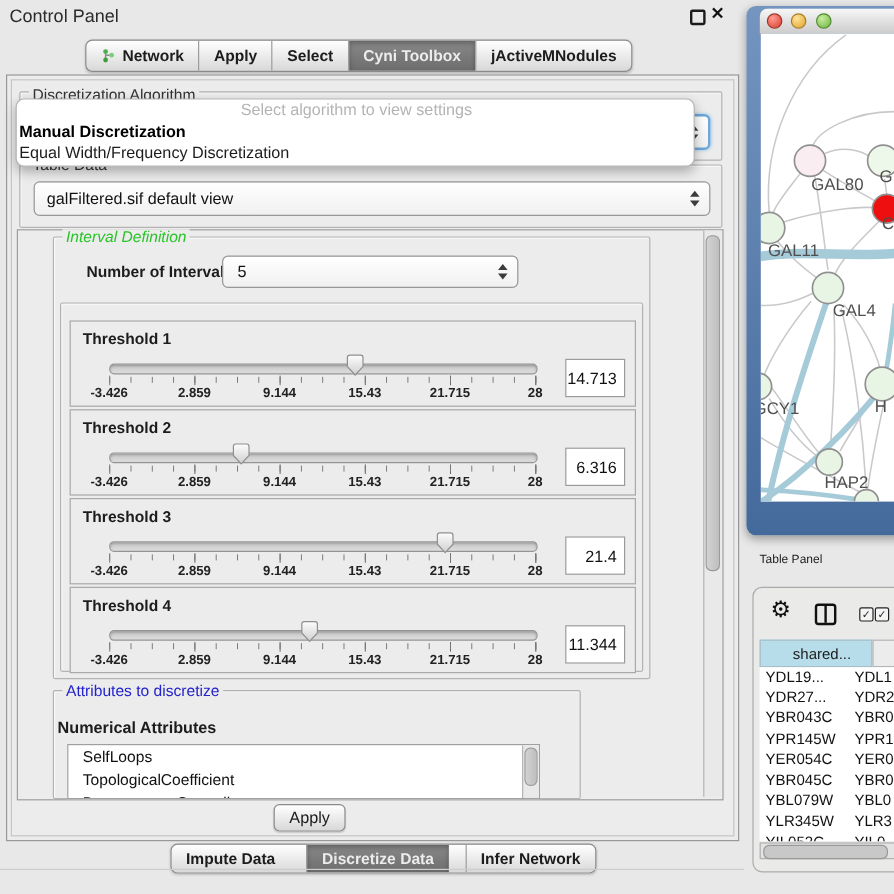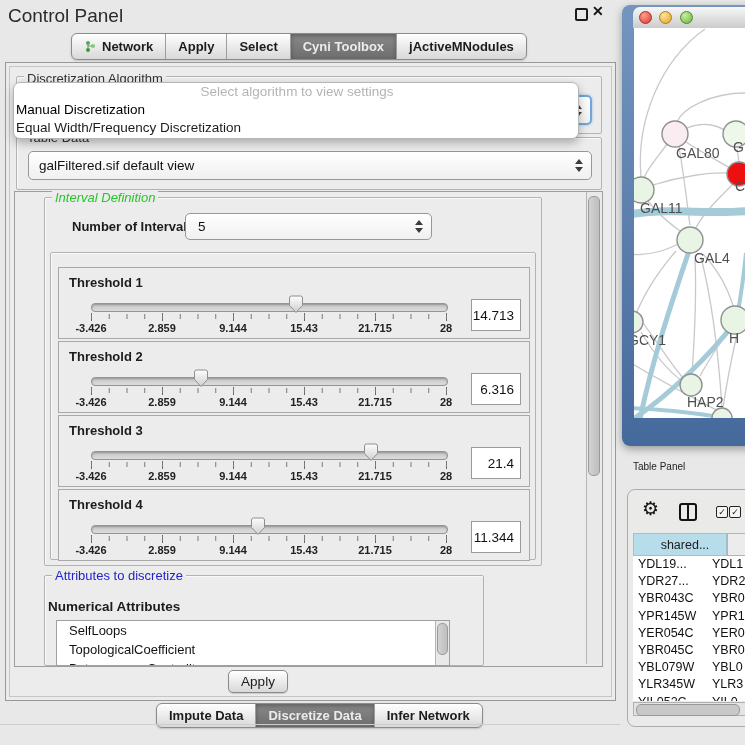--- a/index.html
+++ b/index.html
@@ -2,34 +2,34 @@
 <html><head>
 <meta charset="utf-8">
 <style>
   html,body{margin:0;padding:0;background:#e8e8e8;}
   #app{position:relative;width:745px;height:745px;overflow:hidden;background:#e8e8e8;
        font-family:"Liberation Sans",sans-serif;font-size:13px;color:#1c1c1c;}
   .abs{position:absolute;}
 
   
   .cp-titlebar{left:0;top:0;width:620px;height:24px;}
-  .cp-title{left:8px;top:5px;font-size:19px;color:#2b2b2b;}
+  .cp-title{left:8px;top:5px;font-size:15px;color:#2b2b2b;}
   .cp-min{left:575px;top:8px;width:9px;height:9px;border:2px solid #1a1a1a;border-radius:2px;}
   .cp-close{left:592px;top:3px;font-size:14px;font-weight:800;color:#111;}
 
   
   .seg{display:flex;border:1px solid #8b8b8b;border-radius:6px;overflow:hidden;
        background:linear-gradient(#ffffff,#d8d8d8);box-shadow:0 1px 2px rgba(0,0,0,.18);}
   .seg-item{display:flex;align-items:center;gap:5px;padding:0 12px;font-size:13px;font-weight:700;
             color:#1c1c1c;border-left:1px solid #9d9d9d;white-space:nowrap;}
   .seg-item:first-child{border-left:none;}
   .seg-item.sel{background:linear-gradient(#898989,#6d6d6d);color:#ececec;
                 box-shadow:inset 0 2px 4px rgba(0,0,0,.3);}
   .top-tabs{left:71px;top:33px;height:25px;}
-  .bottom-tabs{left:156px;top:703px;height:23px;}
+  .bottom-tabs{left:142px;top:703px;height:23px;gap:14px;}
 
   
   .panel-outer{left:5px;top:62px;width:609px;height:637px;border:1px solid #989898;background:#ececec;}
   .panel-inner{left:9px;top:66px;width:601px;height:629px;border:1px solid #c6c6c6;}
   .grp{border:1px solid #b3b3b3;border-radius:2px;box-shadow:1px 1px 0 rgba(255,255,255,.7) inset;}
   .grp-title{font-size:13px;line-height:13px;background:#ececec;padding:0 3px;white-space:nowrap;}
   .t-green{color:#29c429;}
   .t-blue{color:#2323cc;}
   .t-dark{color:#333;}
 
@@ -40,21 +40,21 @@
   .stepper{width:9px;margin-right:8px;display:flex;flex-direction:column;gap:3px;align-items:center;}
   .arr-up{width:0;height:0;border-left:4px solid transparent;border-right:4px solid transparent;border-bottom:5px solid #3c3c3c;}
   .arr-dn{width:0;height:0;border-left:4px solid transparent;border-right:4px solid transparent;border-top:5px solid #3c3c3c;}
   .focus-ring{border:2px solid #70a6da;box-shadow:0 0 3px #8fc0e8;}
 
   
   .popup{left:13px;top:82px;width:564px;height:55px;background:#fff;border:1px solid #b5b5b5;
          border-radius:7px;box-shadow:0 4px 10px rgba(0,0,0,.28);z-index:50;overflow:hidden;}
   .popup-row{height:18px;line-height:18px;font-size:13.5px;padding-left:2px;}
   .popup-ph{text-align:center;color:#b4b4b4;}
-  .popup-b{font-weight:400;color:#000;}
+  .popup-b{font-weight:700;color:#000;}
 
   
   .scrollpane{left:14px;top:191px;width:587px;height:474px;border:1px solid #9e9e9e;background:#ececec;}
   .vtrack{background:#e9e9e9;border-left:1px solid #b5b5b5;}
   .sb-thumb{background:linear-gradient(to right,#d2d2d2,#bfbfbf);border:1px solid #9a9a9a;border-radius:5px;}
 
   
   .noi-label{font-size:13px;font-weight:700;}
   .thr-panel{left:58px;width:470px;height:70px;border:1px solid #a9a9a9;background:#ececec;}
   .thr-label{position:absolute;left:10px;top:7px;font-size:13px;font-weight:700;}

